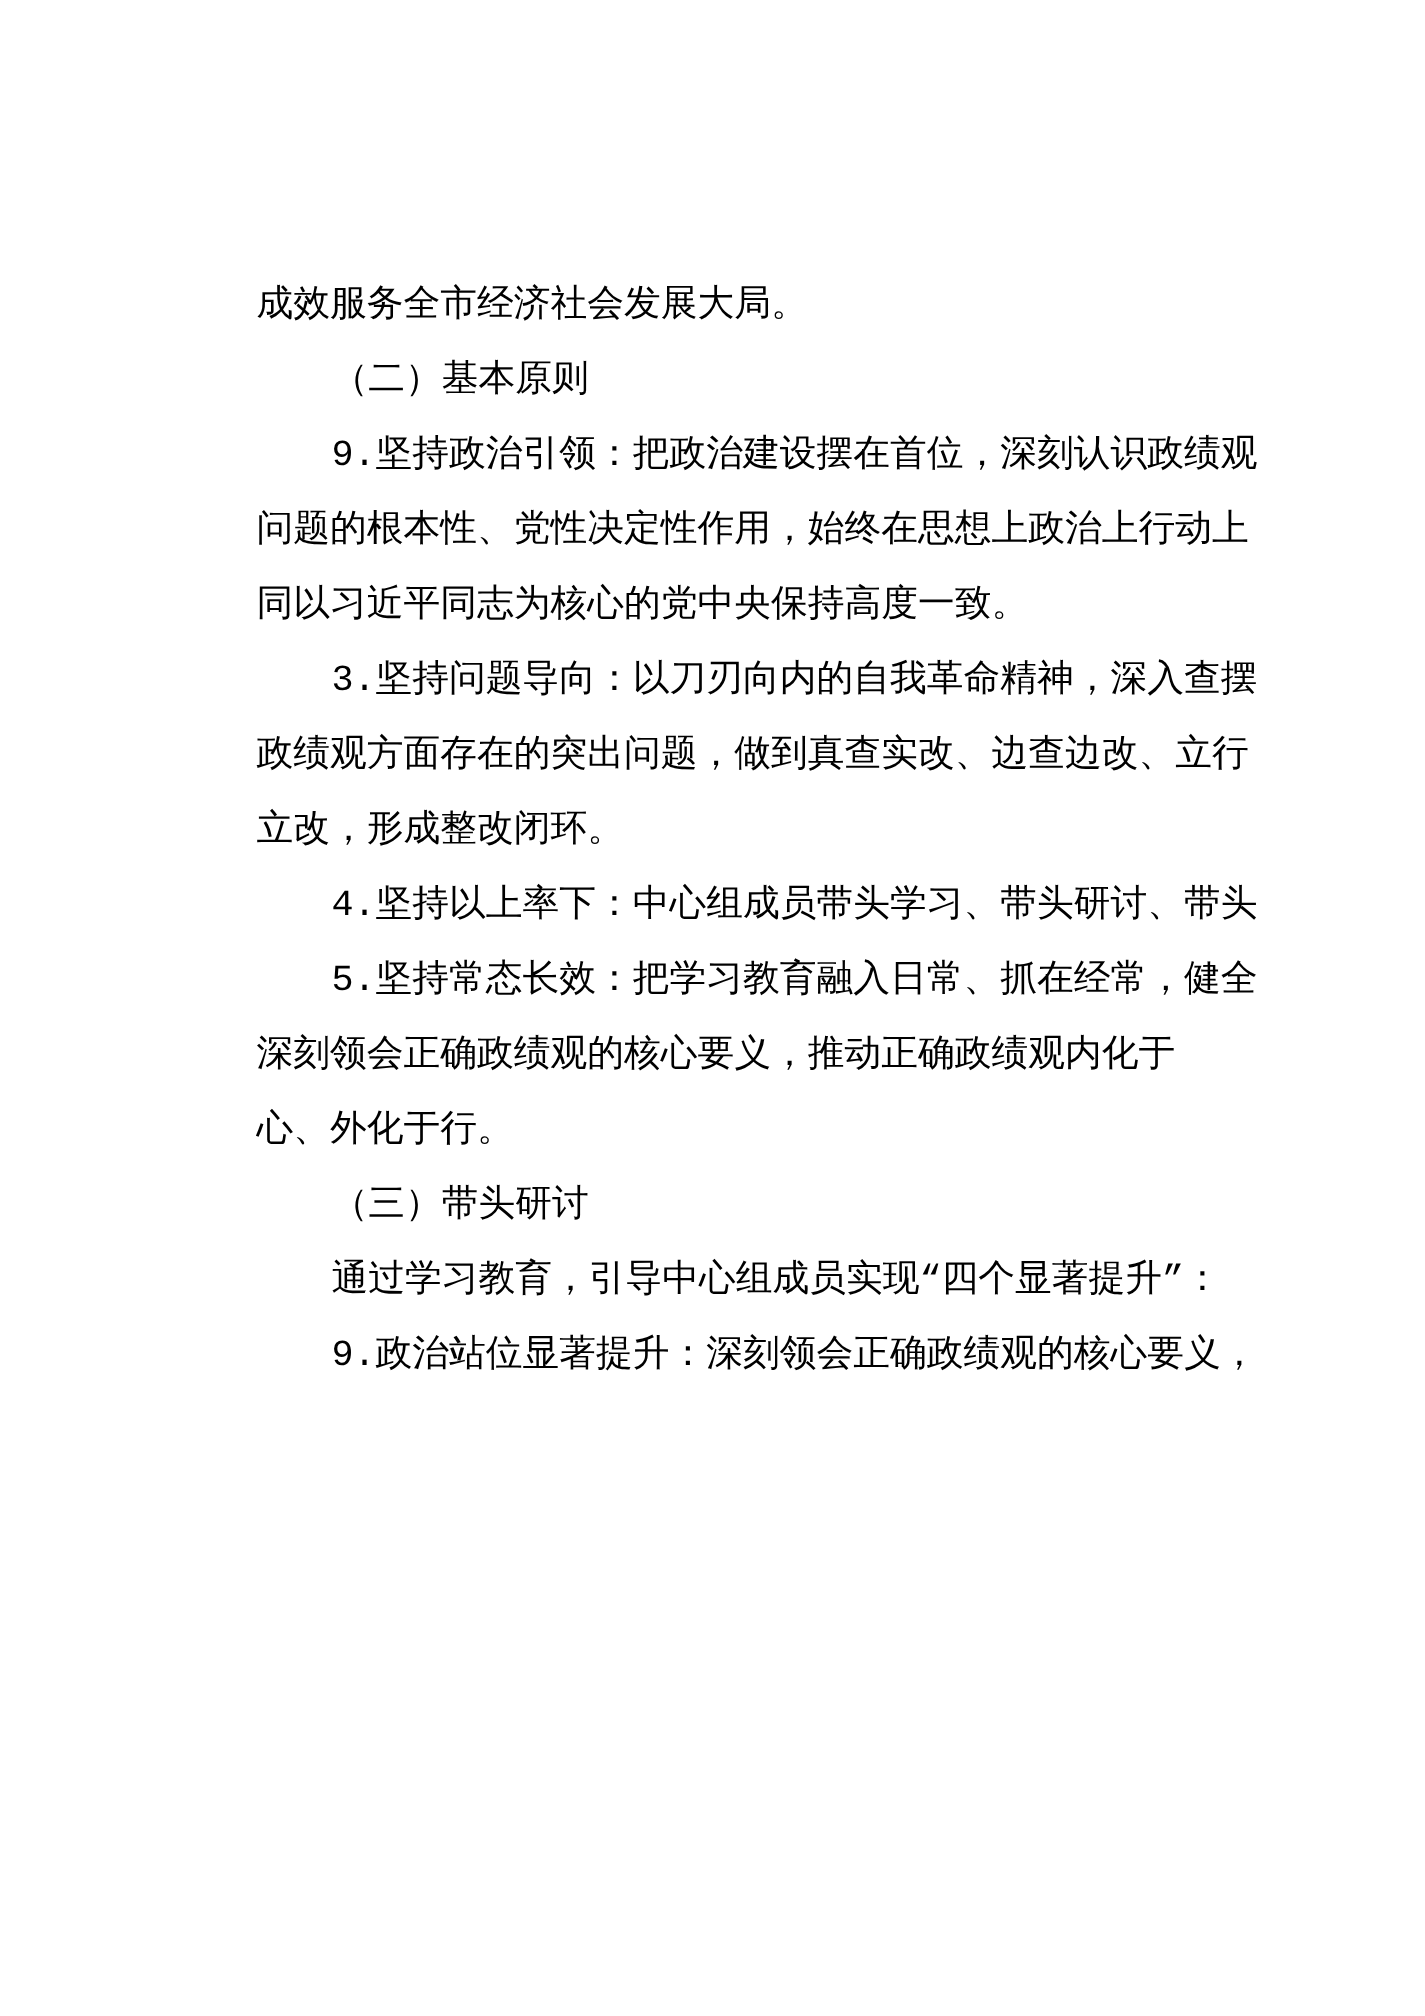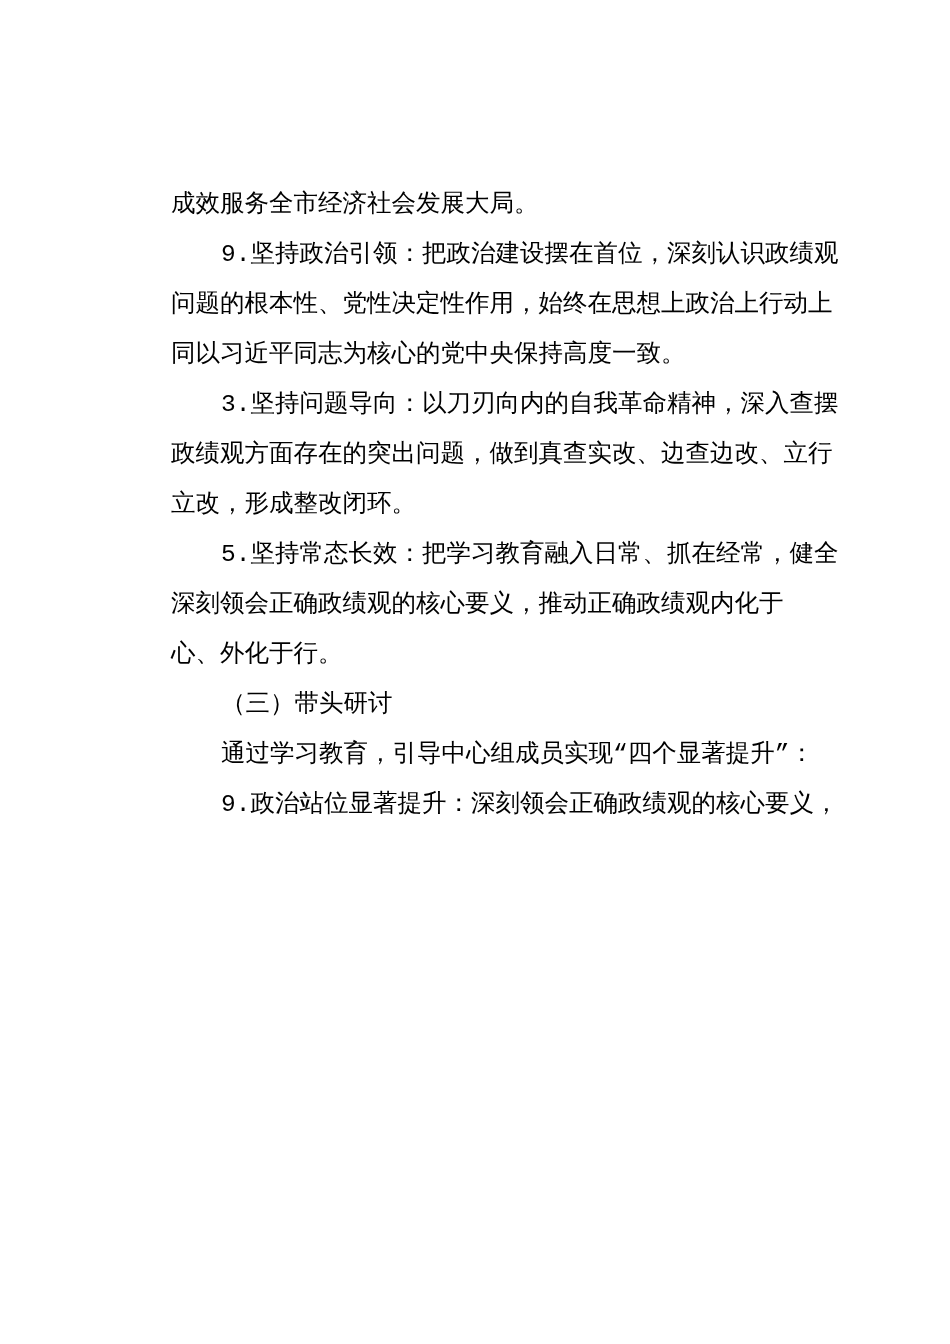--- a/index.html
+++ b/index.html
@@ -22,35 +22,39 @@
 </style>
 </head>
 <body>
 
 <div class="page">
 
   <p class="para">
     <span class="line">成效服务全市经济社会发展大局。</span>
   </p>
 
+  <p class="heading">
+    <span class="line">（二）基本原则</span>
+  </p>
 
   <p class="para indent">
     <span class="line">9.坚持政治引领：把政治建设摆在首位，深刻认识政绩观</span>
     <span class="line" style="text-indent:0">问题的根本性、党性决定性作用，始终在思想上政治上行动上</span>
     <span class="line" style="text-indent:0">同以习近平同志为核心的党中央保持高度一致。</span>
   </p>
 
 
   <p class="para indent">
     <span class="line">3.坚持问题导向：以刀刃向内的自我革命精神，深入查摆</span>
     <span class="line" style="text-indent:0">政绩观方面存在的突出问题，做到真查实改、边查边改、立行</span>
     <span class="line" style="text-indent:0">立改，形成整改闭环。</span>
   </p>
 
   <p class="para indent">
+    <span class="line">4.坚持以上率下：中心组成员带头学习、带头研讨、带头</span>
   </p>
 
   <p class="para indent">
     <span class="line">5.坚持常态长效：把学习教育融入日常、抓在经常，健全</span>
     <span class="line" style="text-indent:0">深刻领会正确政绩观的核心要义，推动正确政绩观内化于</span>
     <span class="line" style="text-indent:0">心、外化于行。</span>
   </p>
 
   <p class="heading">
     <span class="line">（三）带头研讨</span>

